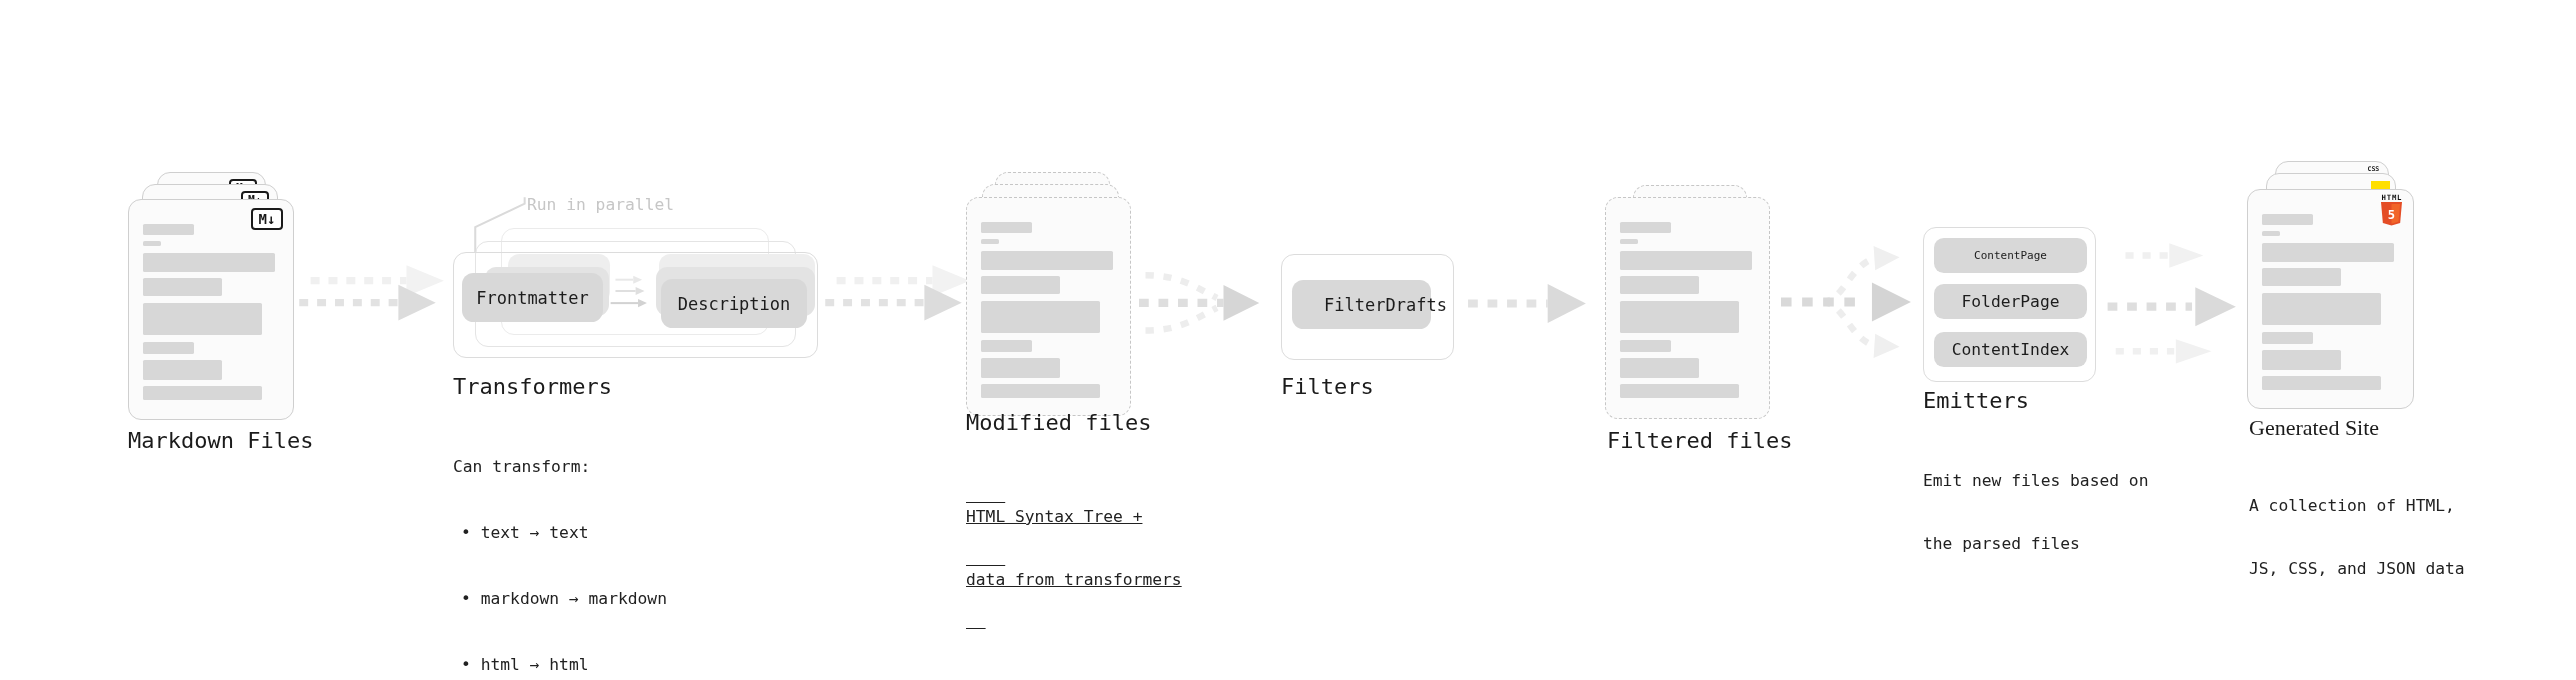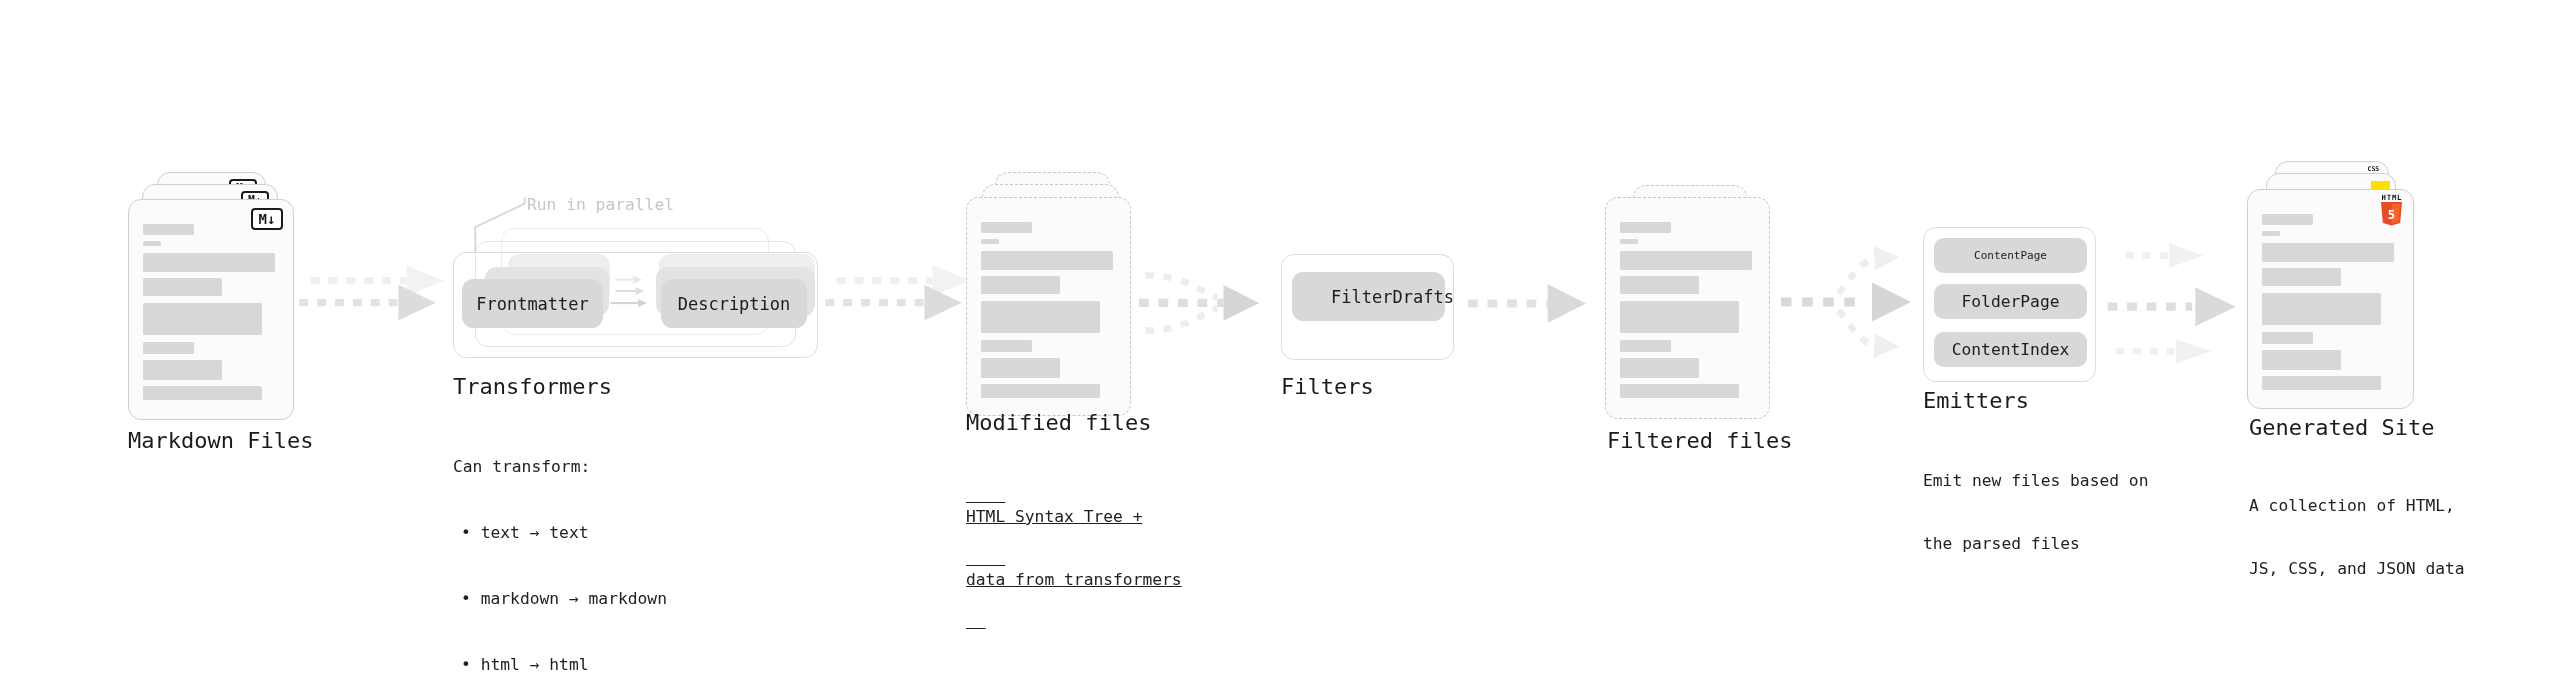--- a/index.html
+++ b/index.html
@@ -75,21 +75,21 @@
     <path d="M86,10 L86,18 L25,47 L25,78" stroke="#dadada" stroke-width="2.5" fill="none"></path>
   </svg>
   <div class="annotation" style="left:527px;top:195px;">Run in parallel</div>
 
   <div class="frame frame--g2" style="left:501px;top:228px;width:268px;height:107px;"></div>
   <div class="frame frame--g1" style="left:475px;top:241px;width:321px;height:106px;"></div>
   <div class="frame" style="left:453px;top:252px;width:365px;height:106px;"></div>
 
   <div class="pill pill--g2" style="left:508px;top:254px;width:102px;height:49px;"></div>
   <div class="pill pill--g1" style="left:485px;top:267px;width:124px;height:49px;"></div>
-  <div class="pill" style="left:462px;top:279px;width:141px;height:49px;">Frontmatter</div>
+  <div class="pill" style="left:462px;top:273px;width:141px;height:49px;">Frontmatter</div>
 
   <svg class="arrow" style="left:609px;top:273px;" width="42" height="36" viewBox="0 0 52 44">
     <line x1="8" y1="8" x2="30" y2="8" stroke="#e8e8e8" stroke-width="2.5"></line>
       <polygon points="30,3 41,8 30,13" fill="#e8e8e8"></polygon>
     <line x1="8" y1="22" x2="33" y2="22" stroke="#dfdfdf" stroke-width="2.5"></line>
       <polygon points="33,17 44,22 33,27" fill="#dfdfdf"></polygon>
     <line x1="2" y1="37" x2="36" y2="37" stroke="#d2d2d2" stroke-width="2.5"></line>
       <polygon points="36,32 47,37 36,42" fill="#d2d2d2"></polygon>
   </svg>
 
@@ -133,21 +133,21 @@
   </div>
 
   <svg class="arrow" style="left:1139px;top:254px;" width="130" height="101" viewBox="0 0 160 124">
     <path d="M8,26 C52,26 72,42 96,54" stroke="#ededed" stroke-width="8" stroke-dasharray="10 12" fill="none"></path>
     <path d="M8,94 C52,94 72,78 96,66" stroke="#ededed" stroke-width="8" stroke-dasharray="10 12" fill="none"></path>
     <line x1="0" y1="60" x2="104" y2="60" stroke="#dedede" stroke-width="10" stroke-dasharray="12 12"></line>
     <polygon points="104,38 148,60 104,82" fill="#d6d6d6"></polygon>
   </svg>
 
   <div class="frame" style="left:1281px;top:254px;width:173px;height:106px;"></div>
-  <div class="pill" style="left:1292px;top:272px;width:153px;height:49px;padding-left:48px;">FilterDrafts</div>
+  <div class="pill" style="left:1292px;top:280px;width:139px;height:49px;padding-left:48px;">FilterDrafts</div>
   <div class="stage-label" style="left:1281px;top:375px;">Filters</div>
 
   <svg class="arrow" style="left:1468px;top:271px;" width="122" height="65" viewBox="0 0 150 80">
     <line x1="0" y1="40" x2="98" y2="40" stroke="#e2e2e2" stroke-width="10" stroke-dasharray="12 12"></line>
     <polygon points="98,16 145,40 98,64" fill="#dadada"></polygon>
   </svg>
 
   <div class="doc doc--dashed" style="left:1633px;top:185px;width:114px;height:106px;"></div>
   <div class="doc doc--dashed" style="left:1605px;top:197px;width:165px;height:222px;">
     <div class="doc-bars">
@@ -213,20 +213,20 @@
       <div class="bar" style="width:51px;height:11.4px"></div>
       <div class="bar" style="width:18px;height:4.9px"></div>
       <div class="bar" style="width:132px;height:18.7px"></div>
       <div class="bar" style="width:79px;height:18px"></div>
       <div class="bar" style="width:119px;height:32.5px"></div>
       <div class="bar" style="width:51px;height:12.2px"></div>
       <div class="bar" style="width:79px;height:19.5px"></div>
       <div class="bar" style="width:119px;height:14px"></div>
     </div>
   </div>
-  <div class="stage-label" style="left:2249px;top:416px;">Generated Site</div>
+  <div class="stage-label" style="left:2249px;top:416px;font-family:Liberation Serif, serif;">Generated Site</div>
   <div class="stage-desc" style="left:2249px;top:453px;">
     <div>A collection of HTML,</div>
     <div>JS, CSS, and JSON data</div>
   </div>
 
 </div>
 
 
 </body></html>

